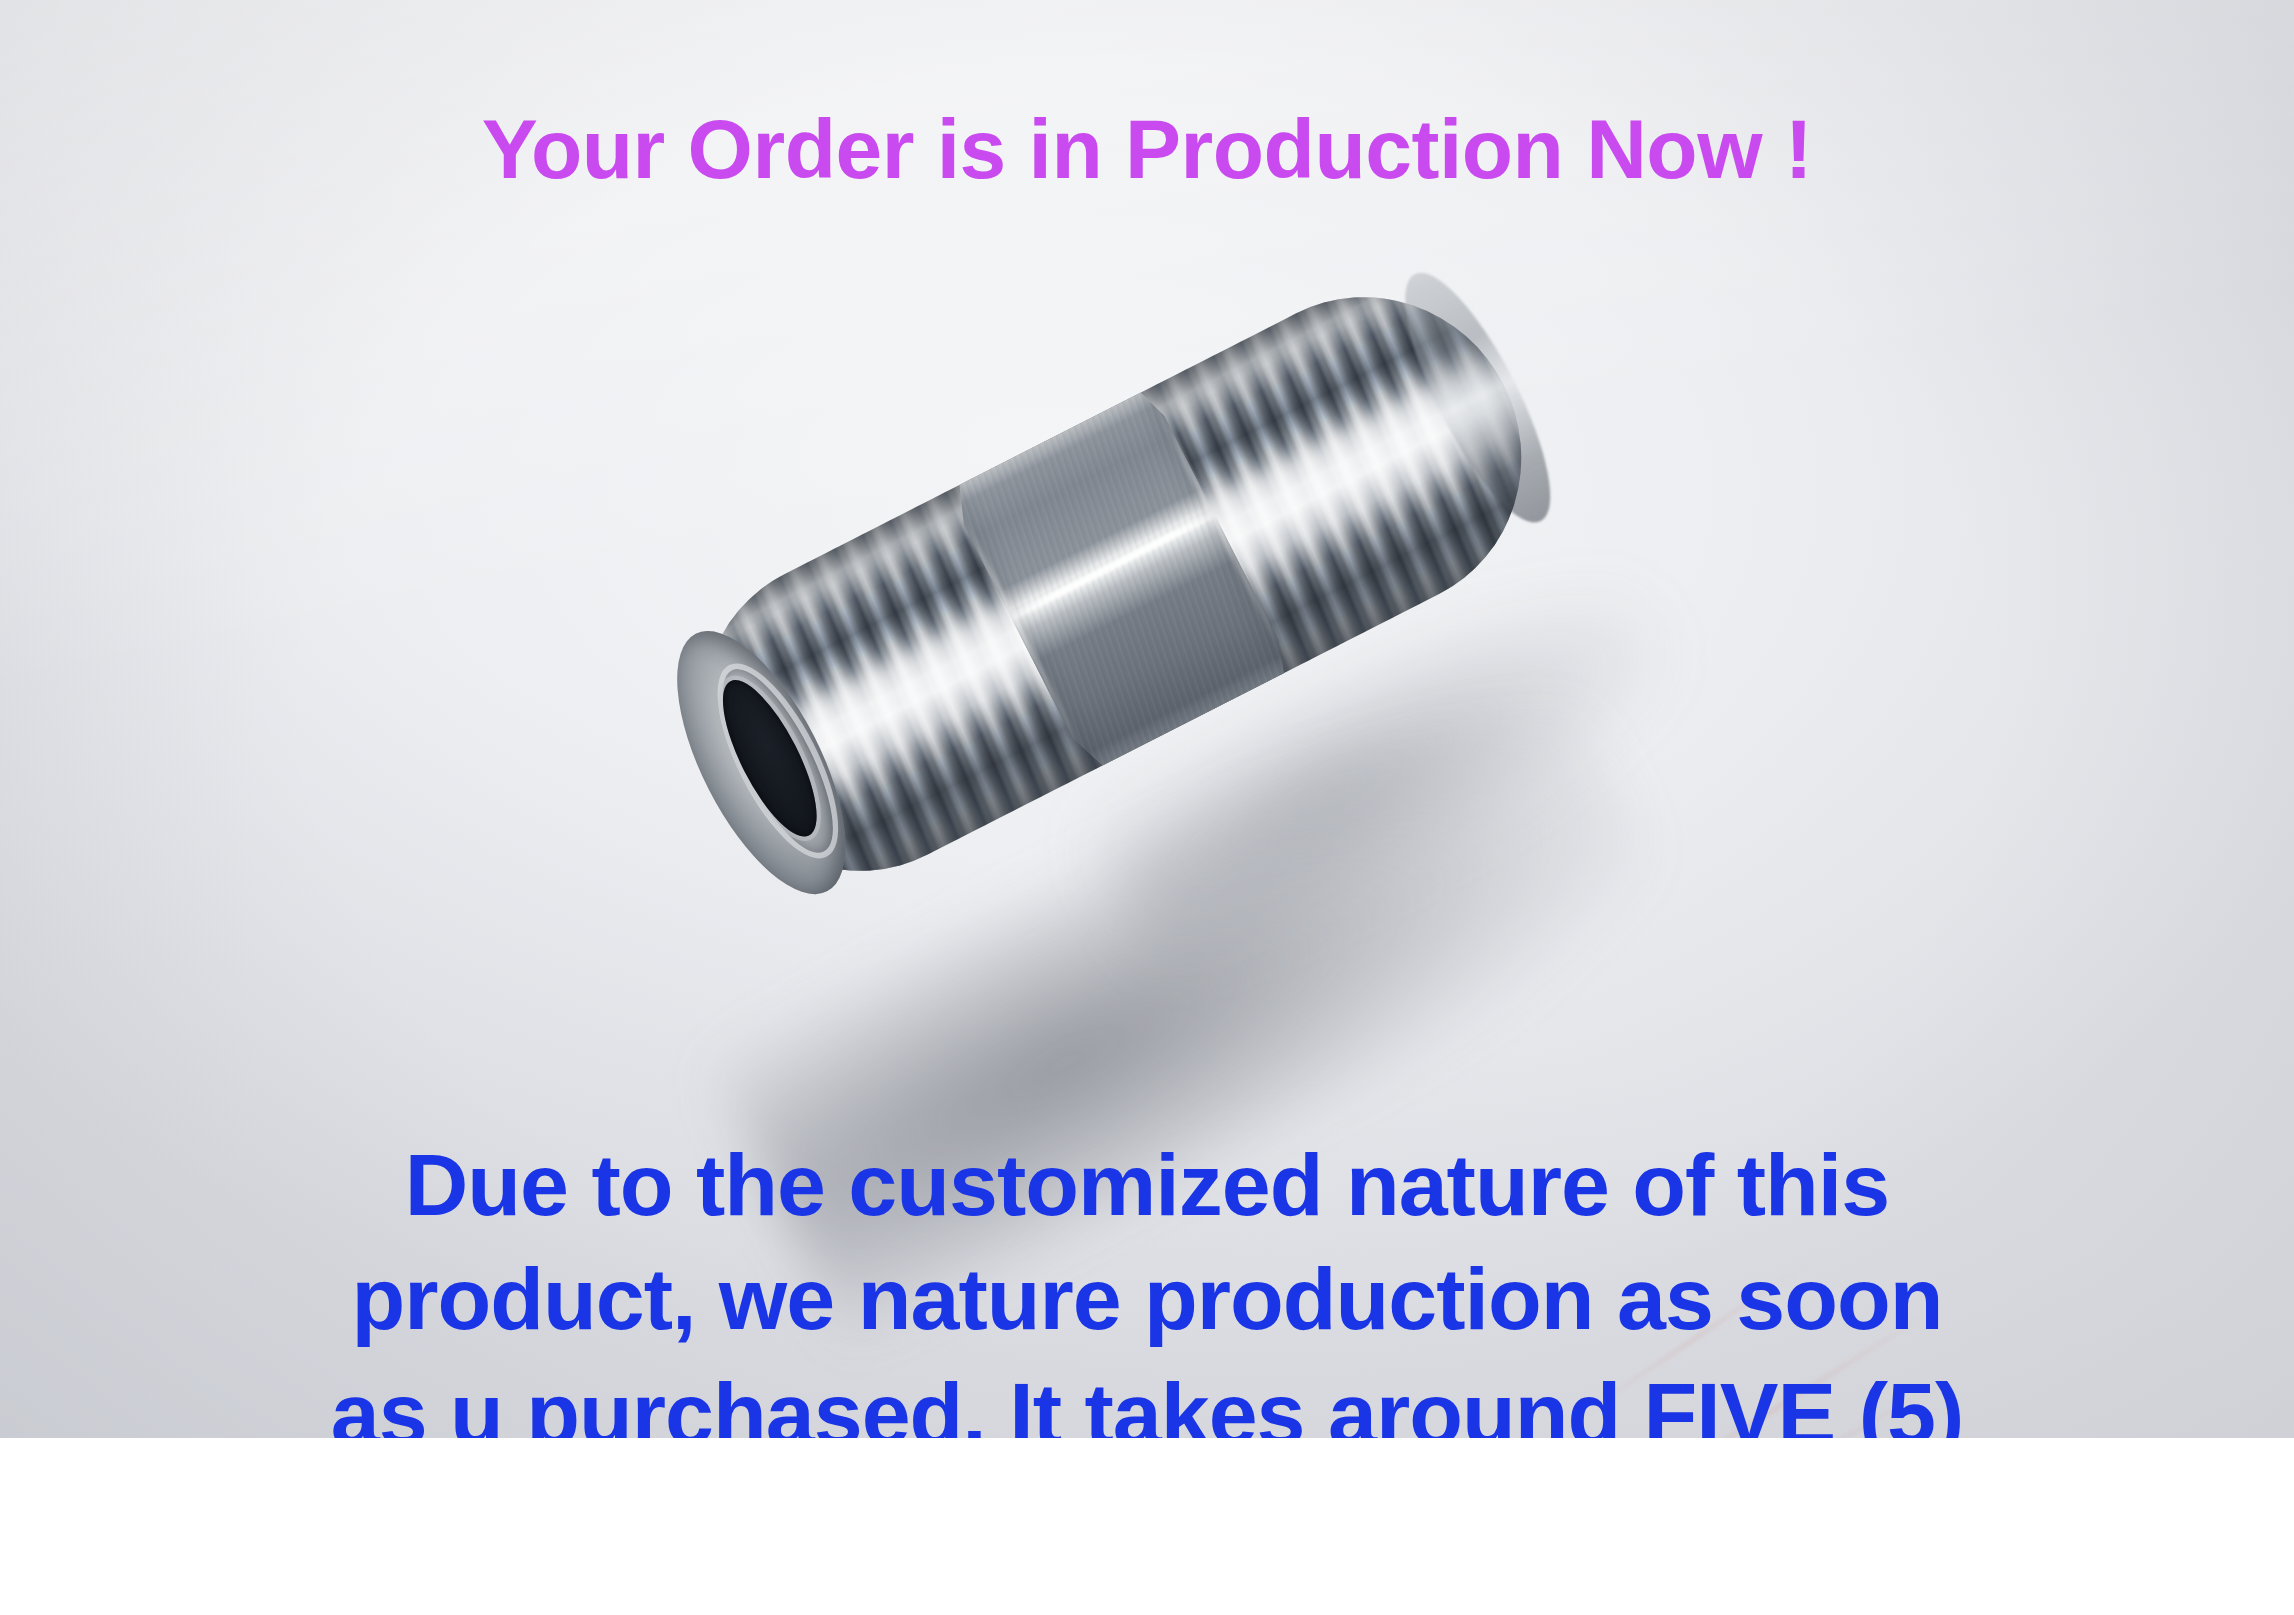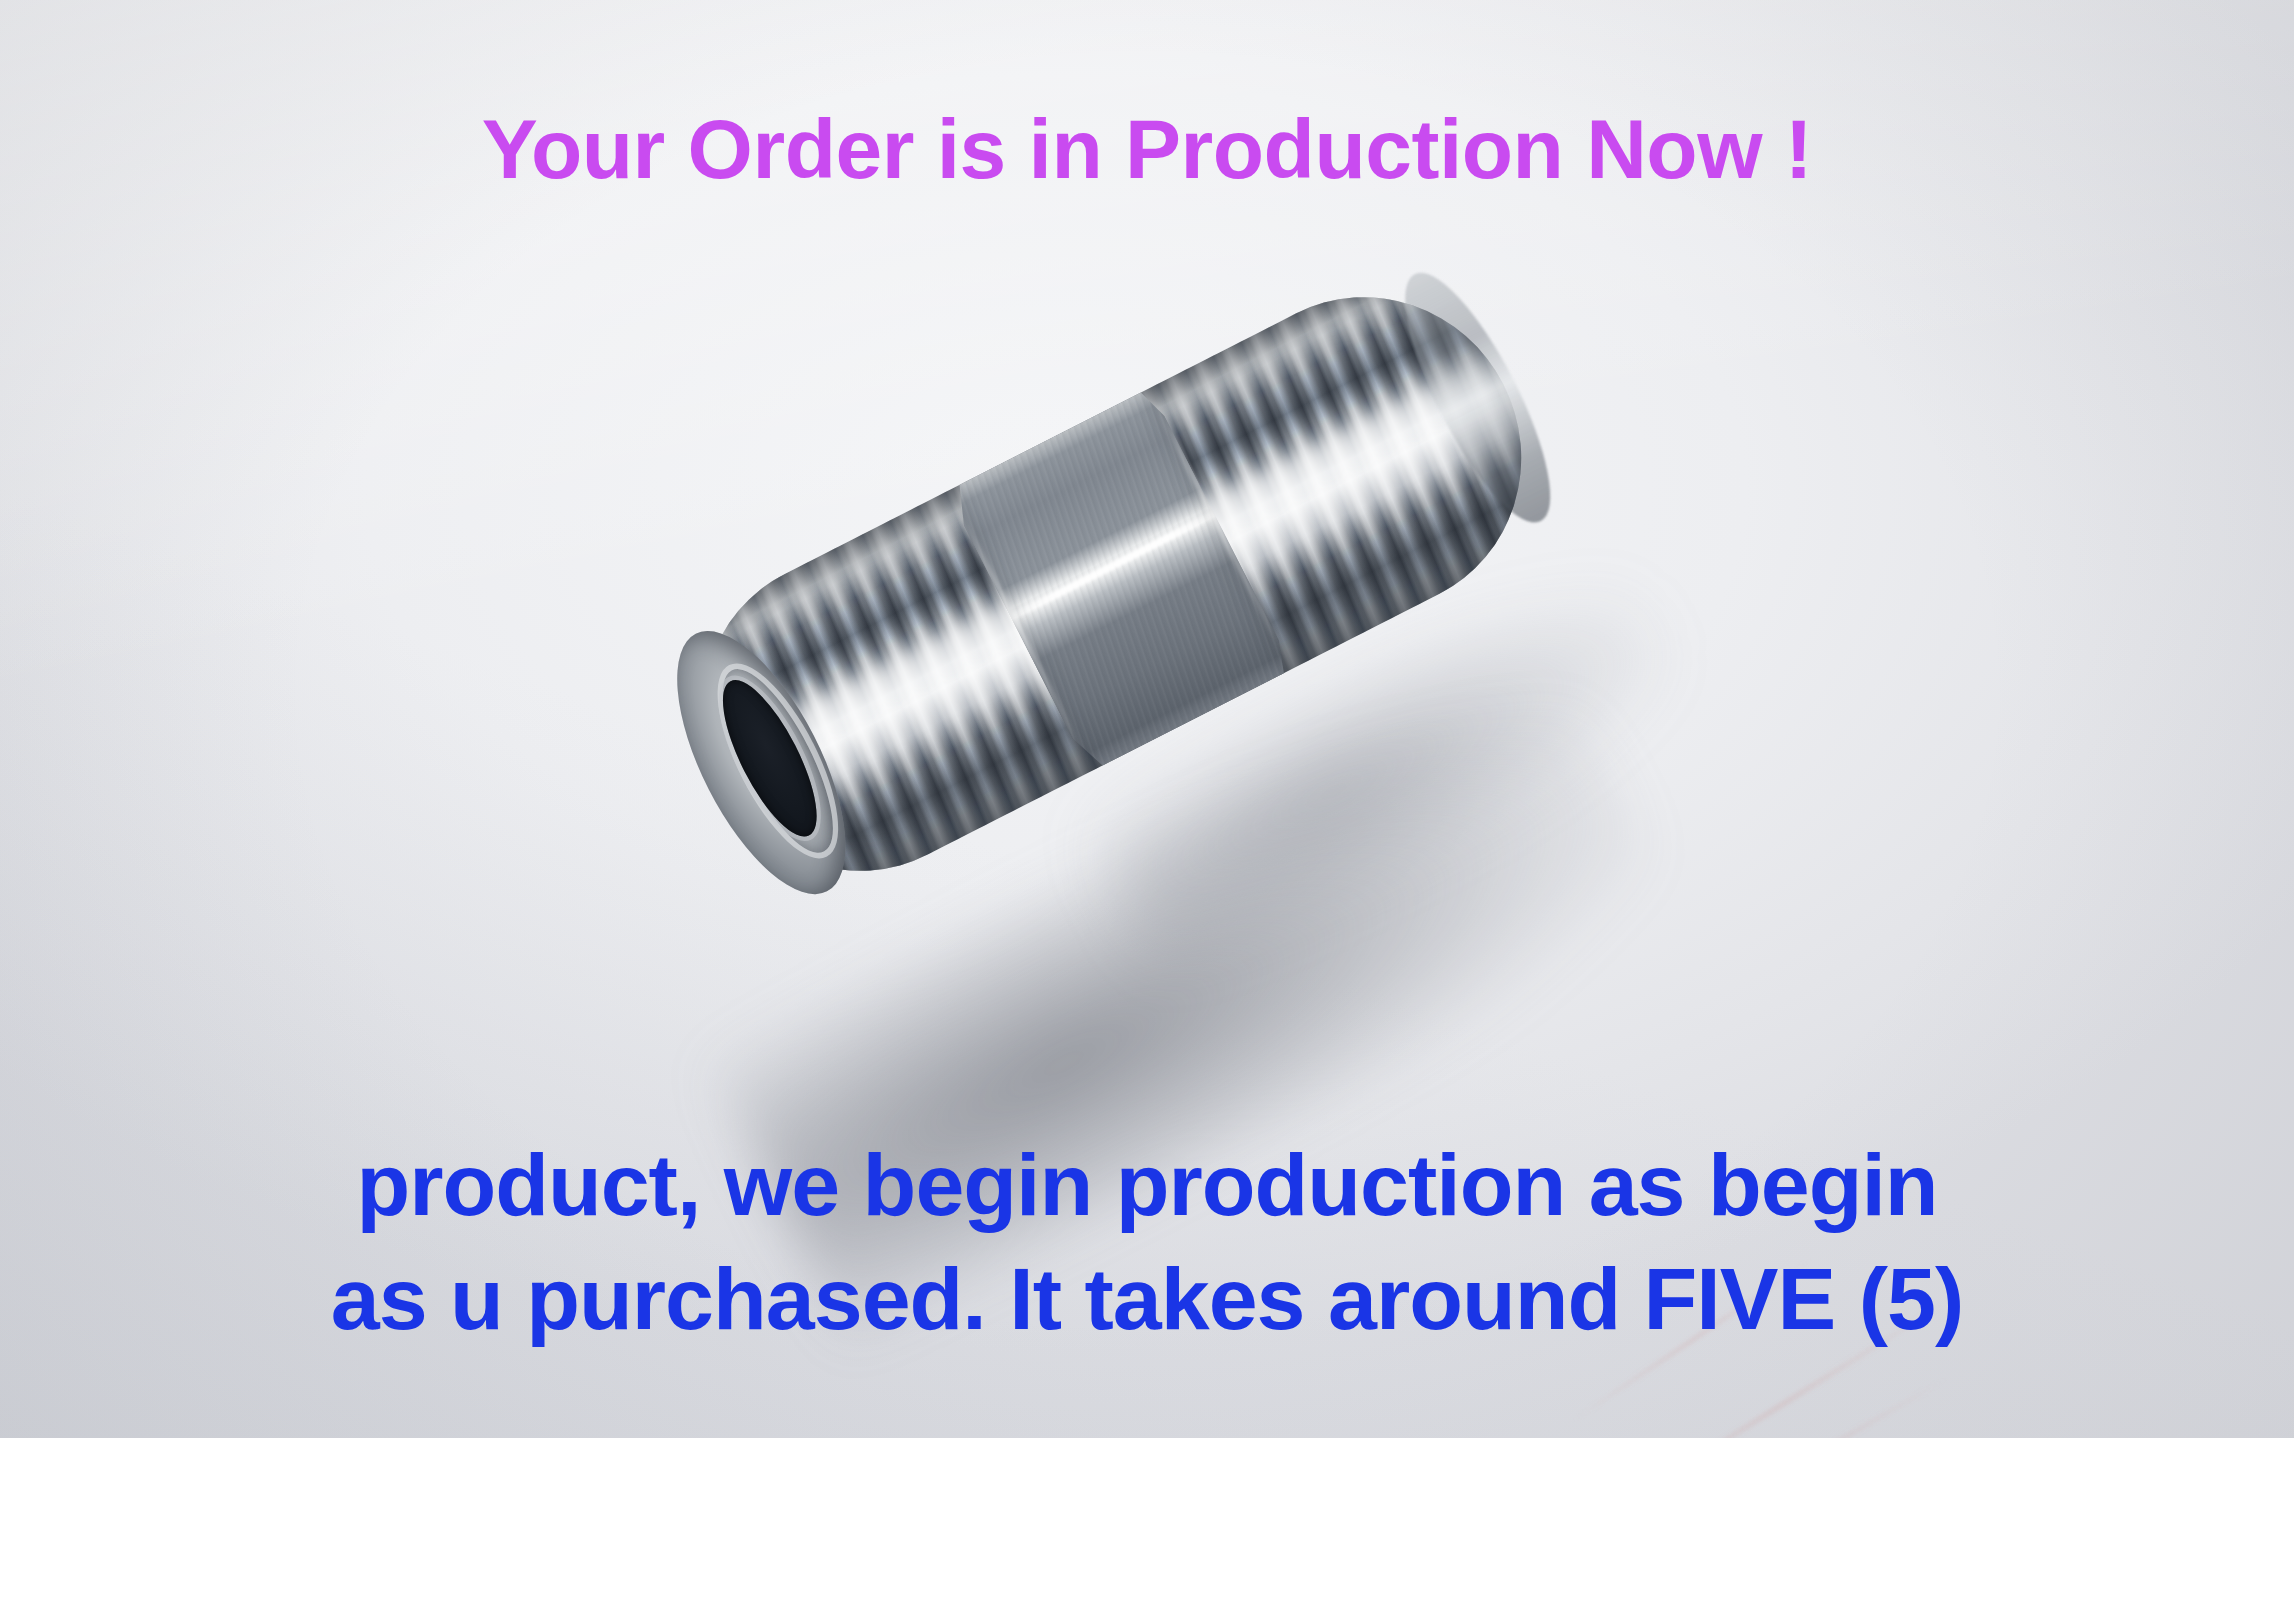--- a/index.html
+++ b/index.html
@@ -296,18 +296,19 @@
 
     <div class="end-left">
       <div class="bore-rim"></div>
       <div class="bore"></div>
     </div>
   </div>
 
   <div class="headline">Your Order is in Production Now !</div>
 
   <div class="body-block">
-    <span class="line">product, we begin production as begin</span>
+    <span class="line">Due to the customized nature of this</span>
+    <span class="line">product, we nature production as soon</span>
     <span class="line">as u purchased. It takes around FIVE (5)</span>
   </div>
 
 </div>
 
 
 </body></html>

